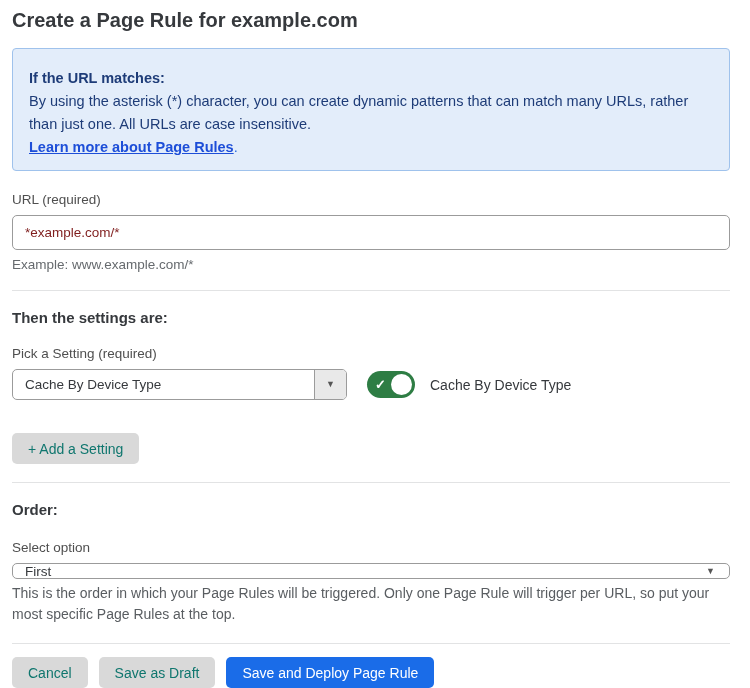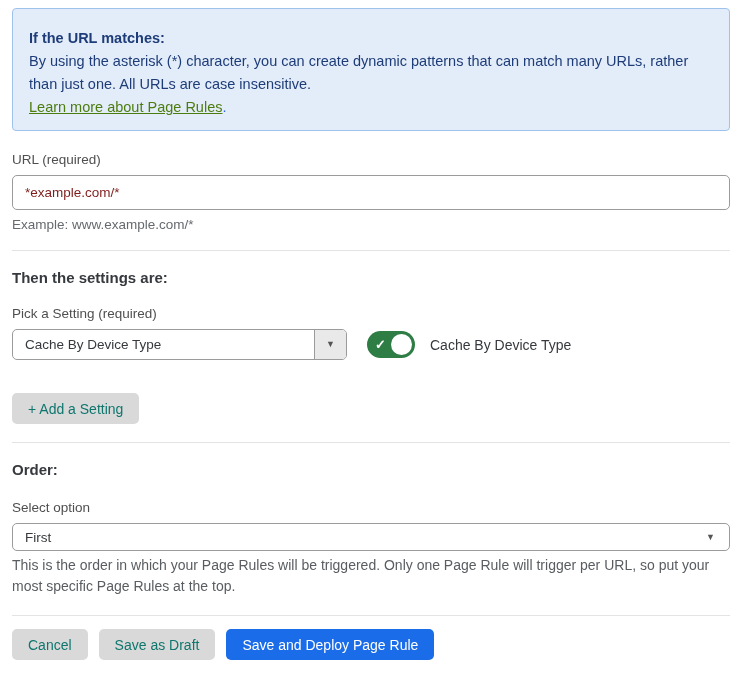--- a/index.html
+++ b/index.html
@@ -22,21 +22,21 @@
     background: #e3edfa;
     border: 1px solid #9fc2ec;
     border-radius: 4px;
     padding: 18px 16px 11px 16px;
     font-size: 14.5px;
     line-height: 23px;
     color: #1e3c78;
     margin-bottom: 21px;
   }
   .info-box .info-heading { font-weight: bold; }
-  .info-link { color: #4d7c0f; text-decoration: underline; cursor: pointer; }
+  .info-link { color: #1d4ed8; text-decoration: underline; cursor: pointer; font-weight: bold; }
   .info-link-suffix { color: #2d6bdf; text-decoration: none; }
 
   .field-label {
     font-size: 13.5px; color: #4f4f4f;
     margin-bottom: 8px; line-height: 15px;
   }
 
   .text-input {
     display: block; width: 100%; height: 35px;
     border: 1px solid #9b9b9b; border-radius: 5px;
@@ -74,21 +74,21 @@
   }
   .select-arrow-btn {
     width: 32px; background: #e9e9e9;
     border-left: 1px solid #9b9b9b;
     display: flex; align-items: center; justify-content: center;
   }
   .chevron { font-size: 9px; color: #555; line-height: 1; }
 
   .full-select {
     display: flex; align-items: center; justify-content: space-between;
-    width: 100%; height: 28px;
+    width: 100%; height: 16px;
     border: 1px solid #9b9b9b; border-radius: 5px;
     background: #fff; cursor: pointer;
     padding: 0 14px 0 12px;
     font-size: 13.5px; color: #36393d;
   }
 
   .toggle {
     position: relative; width: 48px; height: 27px;
     background: #2e7d44; border-radius: 14px;
     margin-left: 20px; cursor: pointer; flex: none;
@@ -124,20 +124,21 @@
   .footer-row { display: flex; gap: 11px; margin-top: 13px; }
   .mt-pick-label { margin-top: 20px; }
   .mt-add-btn { margin-top: 33px; }
   .mt-select-label { margin-top: 22px; }
 </style>
 </head>
 <body>
 
 <div class="container">
 
+  <h1 class="page-title">Create a Page Rule for example.com</h1>
 
   <div class="info-box">
     <div class="info-heading">If the URL matches:</div>
     <div class="info-body">By using the asterisk (*) character, you can create dynamic patterns that can match many URLs, rather than just one. All URLs are case insensitive.</div>
     <div><span class="info-link">Learn more about Page Rules</span><span class="info-link-suffix">.</span></div>
   </div>
 
   <div class="field-label">URL (required)</div>
   <input class="text-input" type="text" value="*example.com/*" style="">
   <div class="helper-text">Example: www.example.com/*</div>

